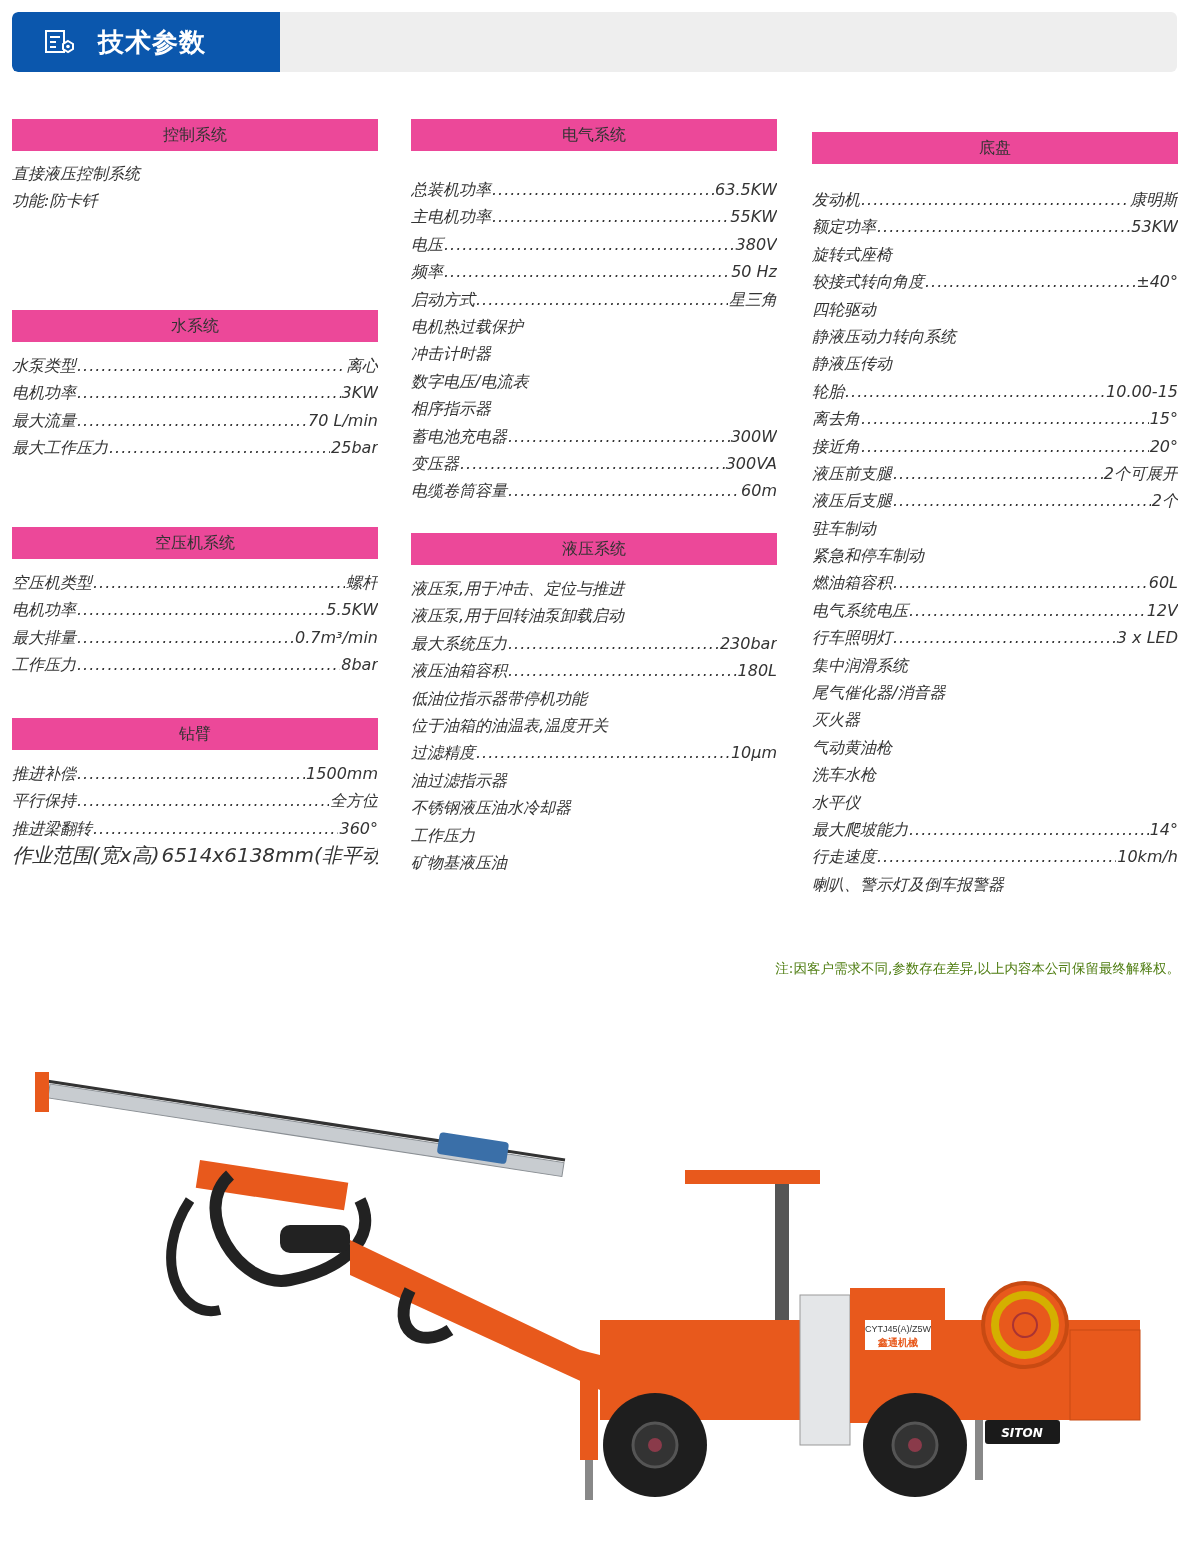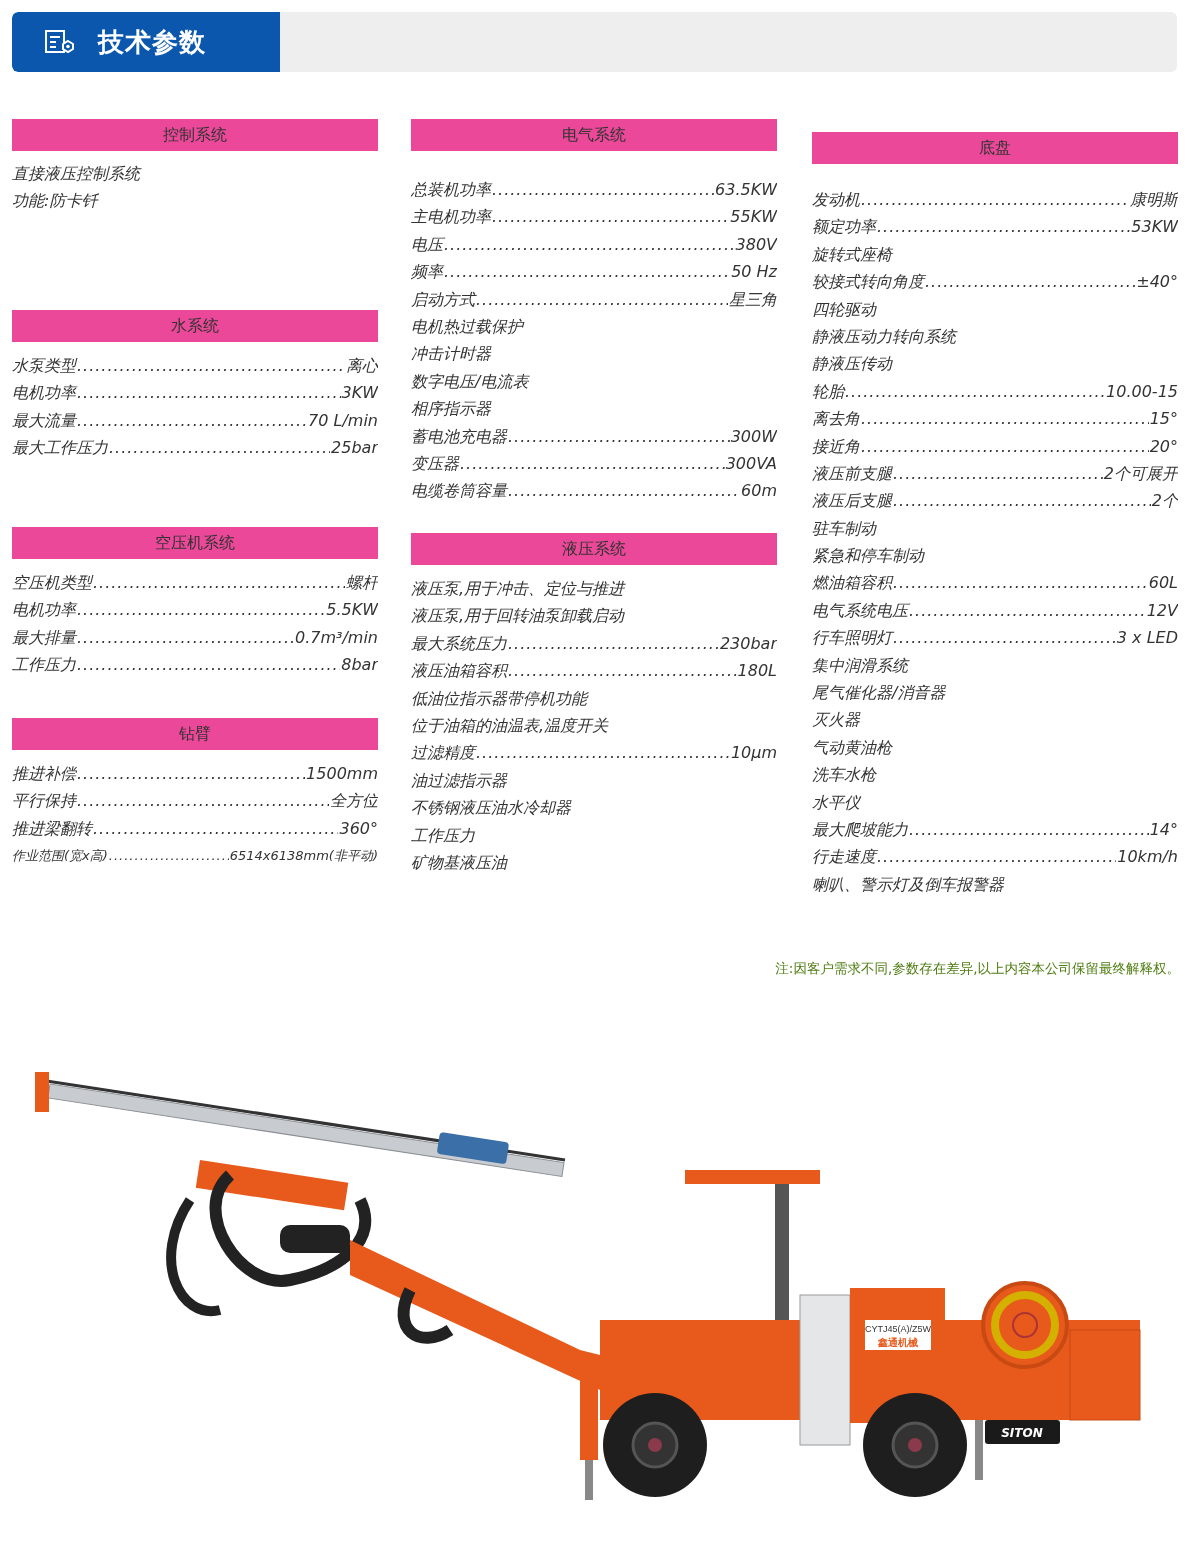--- a/index.html
+++ b/index.html
@@ -122,21 +122,21 @@
       <div class="row">
           <span class="label">平行保持</span>
           <span class="dots"></span>
           <span class="value">全方位</span>
         </div>
       <div class="row">
           <span class="label">推进梁翻转</span>
           <span class="dots"></span>
           <span class="value">360°</span>
         </div>
-      <div class="row" style="font-size:13px">
+      <div class="row" style="font-size:20px">
           <span class="label">作业范围(宽x高)</span>
           <span class="dots"></span>
           <span class="value">6514x6138mm(非平动)</span>
         </div>
     </div>
   </div>
 </div>
 
 <div class="column col-2">
   <div class="section" style="top:119px">

